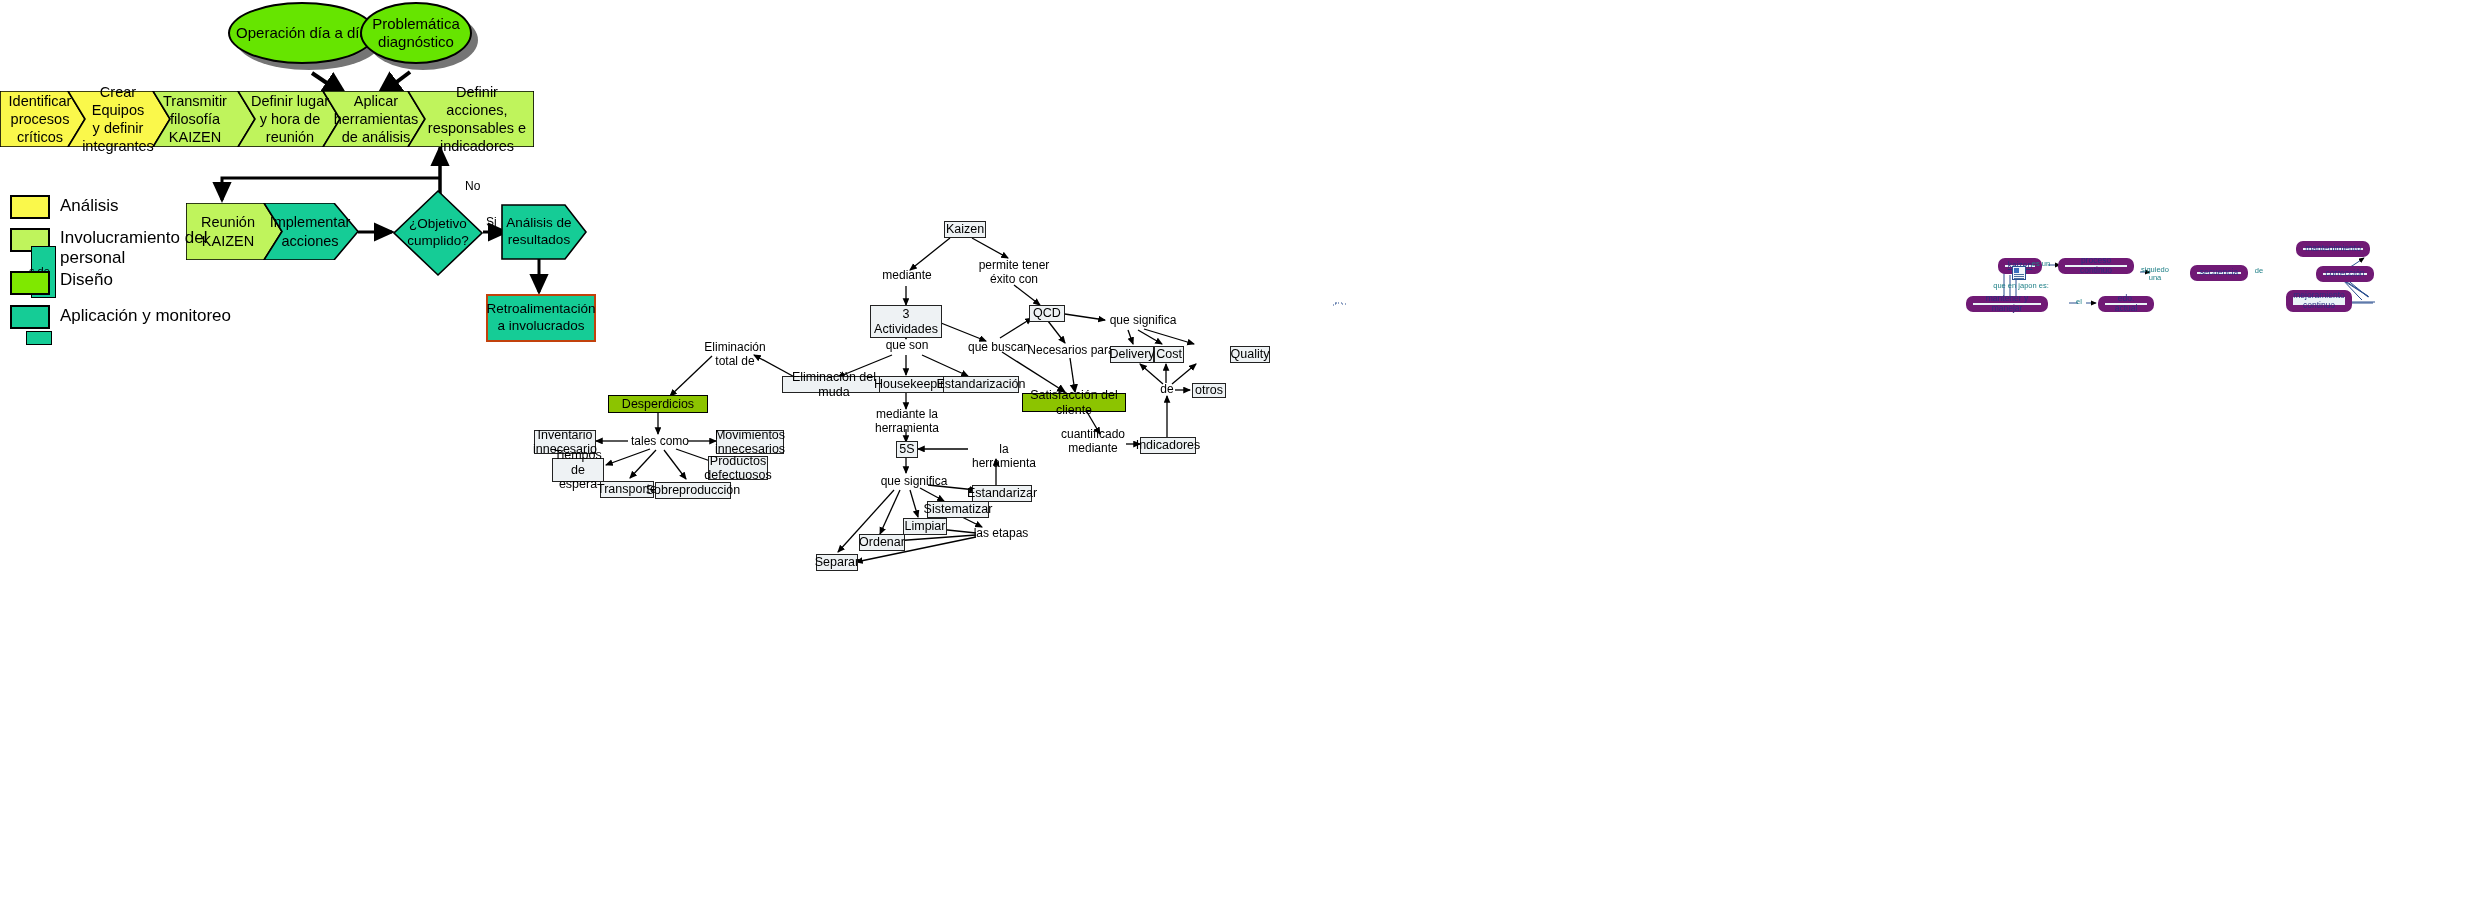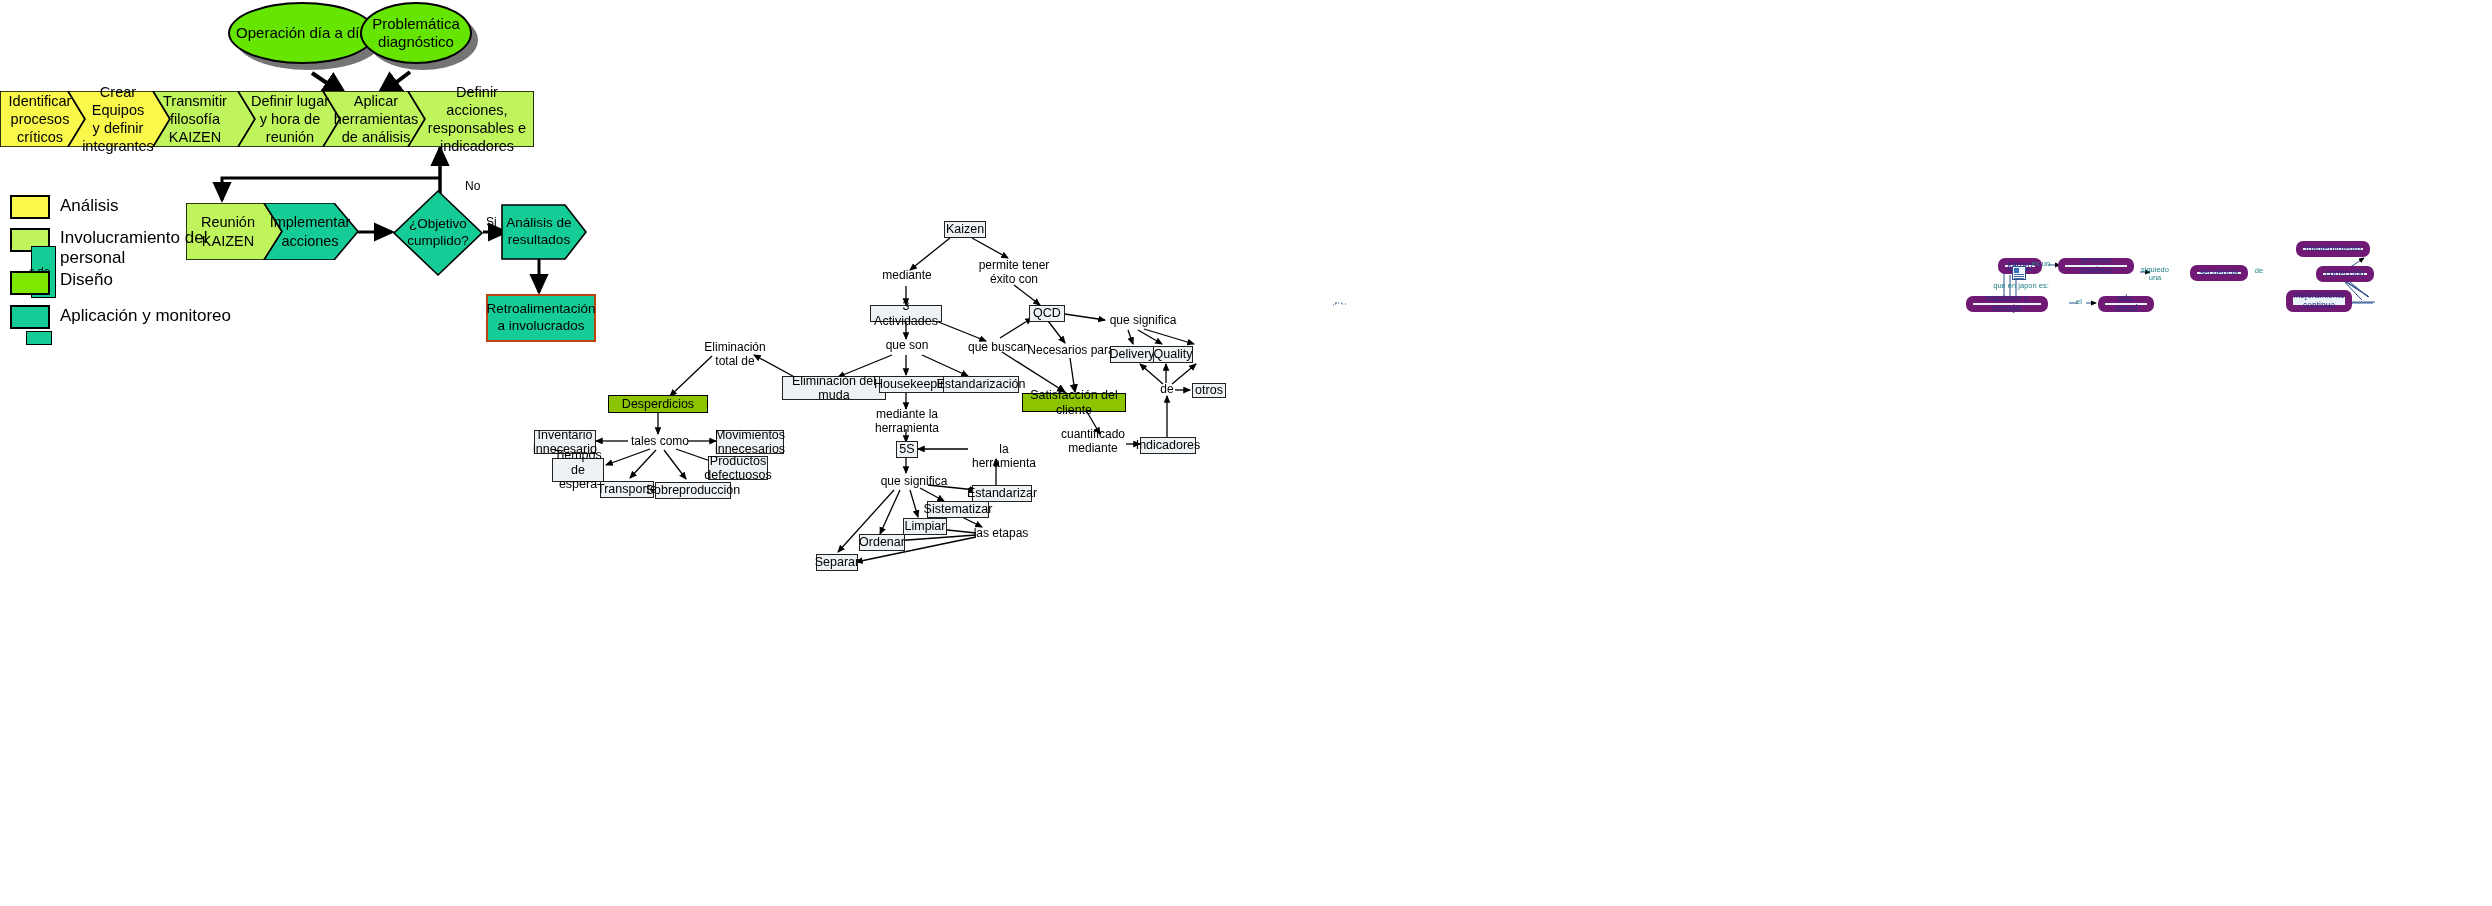--- a/index.html
+++ b/index.html
@@ -368,33 +368,33 @@
   <div class="abs" style="left:26px;top:331px;width:26px;height:14px;background:#15CC96;border:1px solid #000;"></div>
 
   <div class="cm-node abs" style="left:944px;top:221px;width:42px;height:17px;">
     <span>Kaizen</span>
   </div>
 
   <div class="cm-link" style="left:876px;top:269px;width:62px;">mediante</div>
   <div class="cm-link" style="left:970px;top:259px;width:88px;">permite tener
 éxito con</div>
 
-  <div class="cm-node abs" style="left:870px;top:305px;width:72px;height:17px;">
+  <div class="cm-node abs" style="left:870px;top:305px;width:72px;height:33px;">
     <span>3 Actividades</span>
   </div>
   <div class="cm-node abs" style="left:1029px;top:305px;width:36px;height:17px;">
     <span>QCD</span>
   </div>
 
   <div class="cm-link" style="left:880px;top:339px;width:54px;">que son</div>
   <div class="cm-link" style="left:963px;top:341px;width:72px;">que buscan</div>
   <div class="cm-link" style="left:1025px;top:344px;width:92px;">Necesarios para</div>
   <div class="cm-link" style="left:1106px;top:314px;width:74px;">que significa</div>
 
-  <div class="cm-node abs" style="left:782px;top:376px;width:104px;height:24px;">
+  <div class="cm-node abs" style="left:782px;top:376px;width:104px;height:17px;">
     <span>Eliminación del muda</span>
   </div>
   <div class="cm-node abs" style="left:879px;top:376px;width:70px;height:17px;">
     <span>Housekeeping</span>
   </div>
   <div class="cm-node abs" style="left:943px;top:376px;width:76px;height:17px;">
     <span>Estandarización</span>
   </div>
   <div class="cm-node green abs" style="left:1022px;top:393px;width:104px;height:19px;">
     <span>Satisfacción del cliente</span>
@@ -466,21 +466,21 @@
   <div class="cm-link" style="left:1157px;top:383px;width:20px;">de</div>
   <div class="cm-node abs" style="left:1192px;top:383px;width:34px;height:15px;">
     <span>otros</span>
   </div>
   <div class="cm-node abs" style="left:1110px;top:346px;width:44px;height:17px;">
     <span>Delivery</span>
   </div>
   <div class="cm-node abs" style="left:1154px;top:346px;width:30px;height:17px;">
     <span>Cost</span>
   </div>
-  <div class="cm-node abs" style="left:1153px;top:346px;width:40px;height:17px;">
+  <div class="cm-node abs" style="left:1230px;top:346px;width:40px;height:17px;">
     <span>Quality</span>
   </div>
 
   <div class="bl-node" style="left:1998px;top:258px;width:44px;height:15px;">
     <span style="text-decoration:underline;">kaizen</span>
   </div>
   <div class="bl-ico" style="left:2012px;top:266px;"></div>
 
   <div class="bl-link" style="left:2026px;top:260px;width:30px;">es un</div>
 

